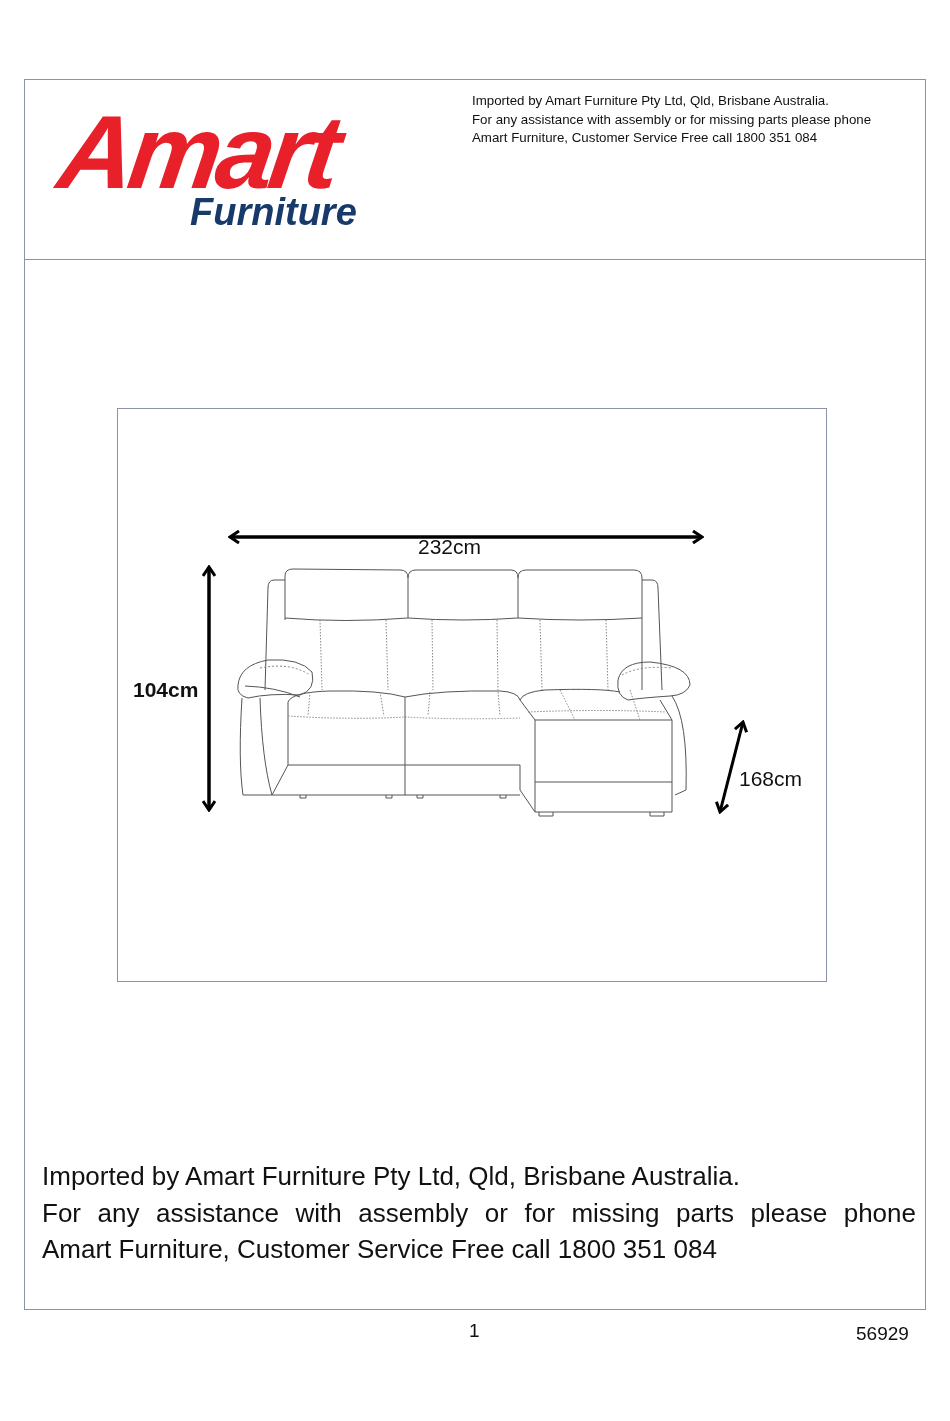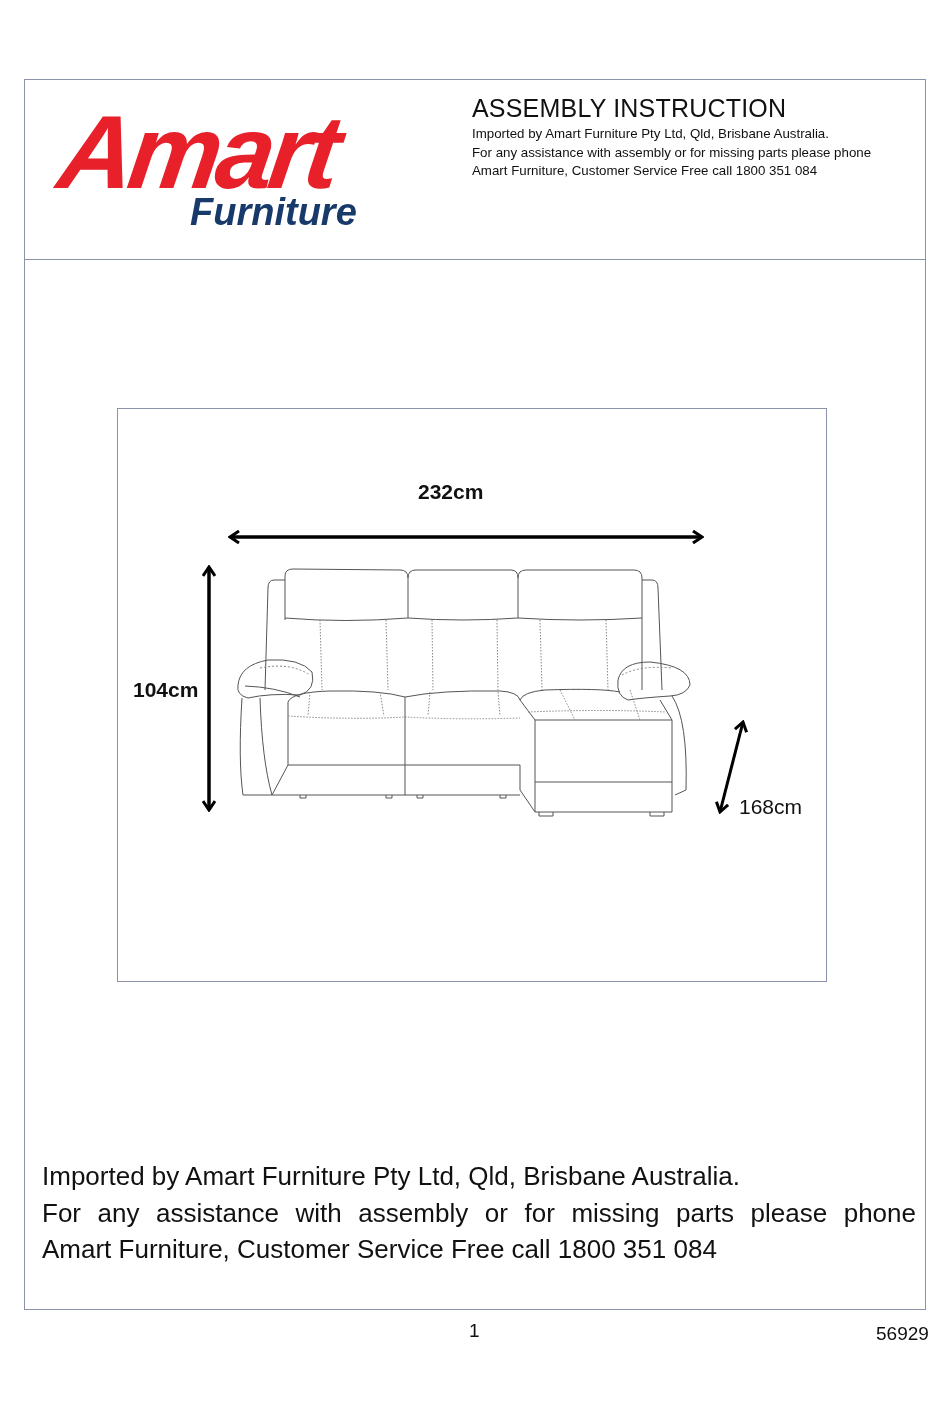--- a/index.html
+++ b/index.html
@@ -18,36 +18,35 @@
   .h1 { font-size: 25px; line-height: 33px; letter-spacing: 0.2px; }
   .h2 { font-size: 22px; line-height: 32px; }
   .h3 { font-size: 22px; line-height: 31px; }
   .small { font-size: 13.3px; line-height: 18.5px; }
   .diagram-box { position: absolute; left: 117px; top: 408px; width: 710px; height: 574px;
                  border: 1px solid #8a93a8; box-sizing: border-box; }
   .dim-label { position: absolute; font-size: 21px; line-height: 1; }
   .footer-text { position: absolute; left: 42px; top: 1158px; width: 874px; font-size: 26px; line-height: 36.5px; }
   .footer-text .just { text-align: justify; text-align-last: justify; }
   .page-number { position: absolute; left: 469px; top: 1320px; font-size: 19px; }
-  .doc-code { position: absolute; left: 856px; top: 1323px; font-size: 19px; margin-left: 20px; }
+  .doc-code { position: absolute; left: 856px; top: 1323px; font-size: 19px; }
   svg.sofa { position: absolute; left: 0; top: 0; }
 </style>
 </head>
 <body>
 
 <div class="page-frame"></div>
 <div class="header-divider"></div>
 
 <div class="logo">
   <div class="logo-amart">Amart</div>
   <div class="logo-furniture">Furniture</div>
 </div>
 
 <div class="header-text">
-  <div class="h1">ASSEMBLY INSTRUCTION</div>
   <div class="small">Imported by Amart Furniture Pty Ltd, Qld, Brisbane Australia.</div>
   <div class="small">For any assistance with assembly or for missing parts please phone</div>
   <div class="small">Amart Furniture, Customer Service Free call 1800 351 084</div>
 </div>
 
 <div class="diagram-box"></div>
 
 <svg class="sofa" width="950" height="1421" xmlns="http://www.w3.org/2000/svg">
   <defs>
     <marker id="ah" markerWidth="12" markerHeight="14" refX="10" refY="7" orient="auto-start-reverse" markerUnits="userSpaceOnUse">
@@ -98,23 +97,23 @@
     <path d="M520,765 L520,790 L535,812"></path>
 
     <path d="M618,680 Q622,662 650,662 Q690,666 690,685 Q686,695 670,696 Q640,698 628,700 Q616,696 618,680 Z"></path>
     <path d="M622,675 Q640,665 672,668" stroke="#888" stroke-dasharray="2,2"></path>
     <path d="M672,696 Q688,720 686,790 L675,795"></path>
 
     <path d="M300,795 L300,798 L306,798 L306,795 M386,795 L386,798 L392,798 L392,795 M417,795 L417,798 L423,798 L423,795 M500,795 L500,798 L506,798 L506,795 M539,812 L539,816 L553,816 L553,812 M650,812 L650,816 L664,816 L664,812"></path>
   </g>
 </svg>
 
-<div class="dim-label" style="left:418px; top:481px;font-weight:bold;">232cm</div>
+<div class="dim-label" style="left:418px; top:536px;">232cm</div>
 <div class="dim-label" style="left:133px; top:679px;font-weight:bold;">104cm</div>
-<div class="dim-label" style="left:739px; top:768px;margin-top:28px;">168cm</div>
+<div class="dim-label" style="left:739px; top:768px;">168cm</div>
 
 <div class="footer-text">
   <div>Imported by Amart Furniture Pty Ltd, Qld, Brisbane Australia.</div>
   <div class="just">For any assistance with assembly or for missing parts please phone</div>
   <div>Amart Furniture, Customer Service Free call 1800 351 084</div>
 </div>
 
 <div class="page-number">1</div>
 <div class="doc-code">56929</div>
 

